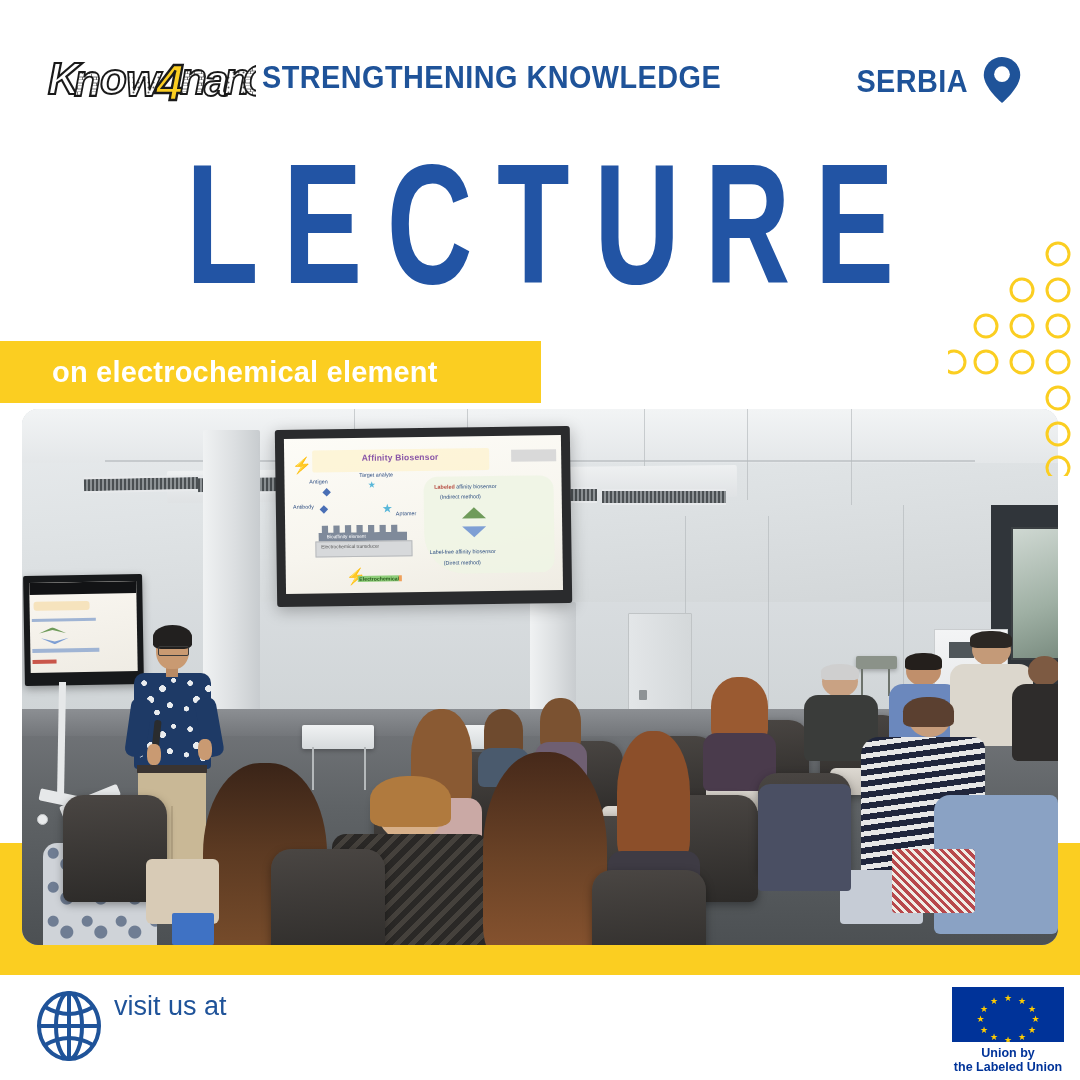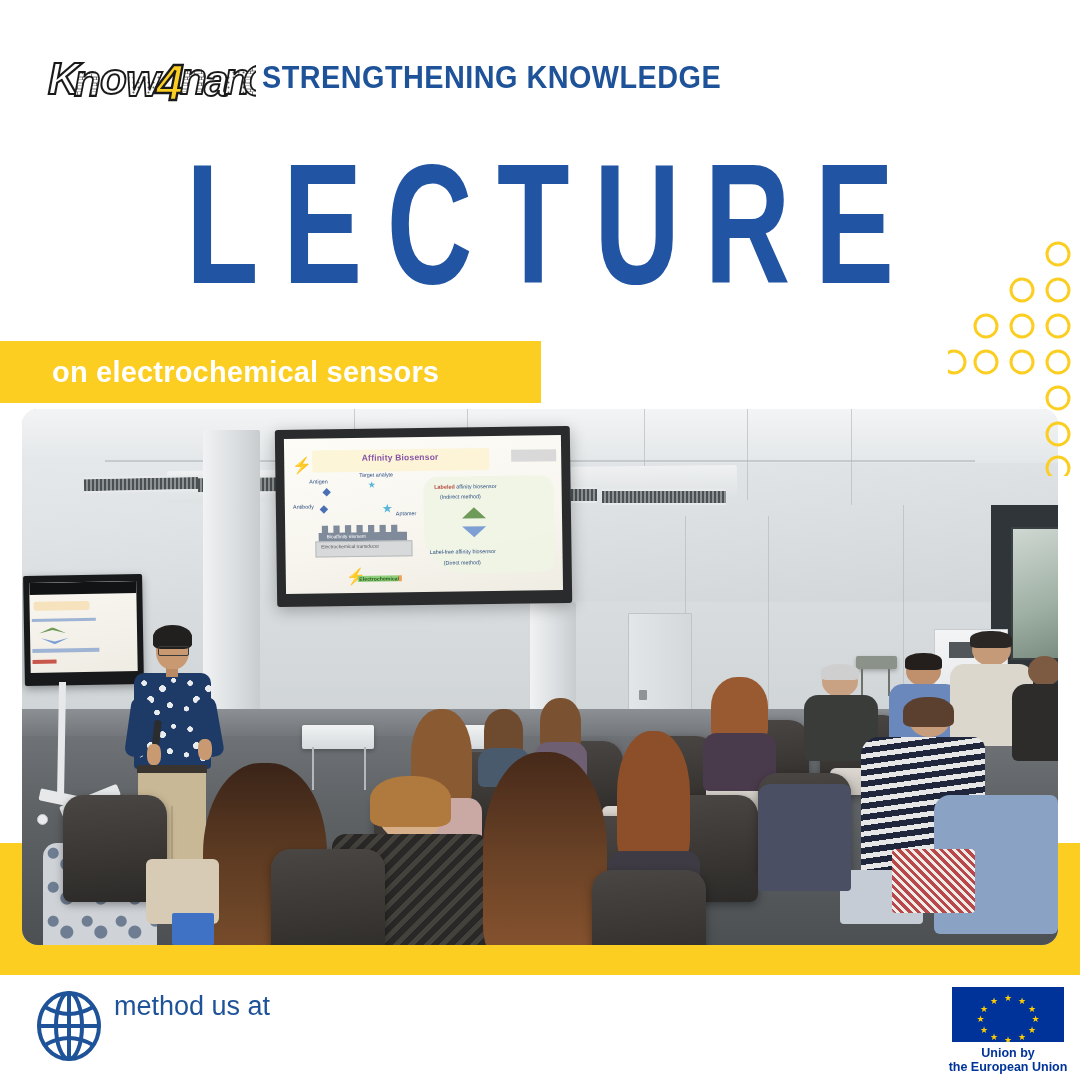--- a/index.html
+++ b/index.html
@@ -232,20 +232,27 @@
           <text x="134" y="44" fill="url(#brick)" stroke="#1a1a1a" stroke-width="1.8">n</text>
           <text x="158" y="46" fill="#ffffff" stroke="#1a1a1a" stroke-width="2">a</text>
           <text x="178" y="44" fill="url(#dotsp)" stroke="#1a1a1a" stroke-width="1.8">n</text>
           <text x="196" y="46" fill="url(#brick)" stroke="#1a1a1a" stroke-width="1.8">O</text>
         </g>
       </svg>
     </div>
 
     <div class="tagline">STRENGTHENING KNOWLEDGE</div>
 
+    <div class="country-wrap">
+      <span class="country">SERBIA</span>
+      <svg class="pin" viewBox="0 0 40 50">
+        <path d="M20 1 C9.5 1 1 9.4 1 19.8 C1 33 20 49 20 49 C20 49 39 33 39 19.8 C39 9.4 30.5 1 20 1 Z" fill="#1F5399"></path>
+        <circle cx="20" cy="19" r="8.2" fill="#ffffff"></circle>
+      </svg>
+    </div>
   </div>
 
   <div class="title">LECTURE</div>
 
   <div class="dots">
     <svg width="132" height="240" viewBox="0 0 132 240">
       <g fill="none" stroke="#FBCE21" stroke-width="3">
         <circle cx="110" cy="18" r="11"></circle>
         <circle cx="110" cy="54" r="11"></circle>
           <circle cx="74" cy="54" r="11"></circle>
@@ -257,21 +264,21 @@
           <circle cx="38" cy="126" r="11"></circle>
           <circle cx="6" cy="126" r="11"></circle>
         <circle cx="110" cy="162" r="11"></circle>
         <circle cx="110" cy="198" r="11"></circle>
         <circle cx="110" cy="232" r="11"></circle>
       </g>
     </svg>
   </div>
 
   <div class="sub-banner">
-    <span class="sub-banner-text">on electrochemical sensors</span>
+    <span class="sub-banner-text">on electrochemical element</span>
   </div>
 
   <div class="yellow-band"></div>
   <div class="yellow-left"></div>
 
   <div class="photo">
     <div class="photo-inner">
 
       <div class="wall-mid"></div>
       <div class="wall-upper"></div>
@@ -496,21 +503,21 @@
       <g fill="none" stroke="#1F5399" stroke-width="4">
         <ellipse cx="35" cy="35" rx="30" ry="33"></ellipse>
         <ellipse cx="35" cy="35" rx="13" ry="33"></ellipse>
         <line x1="5" y1="35" x2="65" y2="35"></line>
         <line x1="35" y1="2" x2="35" y2="68"></line>
         <path d="M11 16 Q35 30 59 16"></path>
         <path d="M11 54 Q35 40 59 54"></path>
       </g>
     </svg>
     <div class="footer-text">
-      <div class="footer-l1">method us at</div>
+      <div class="footer-l1">visit us at</div>
     </div>
 
     <div class="eu">
       <svg class="eu-flag" viewBox="0 0 112 55">
         <rect width="112" height="55" fill="#003399"></rect>
         <g fill="#FFCC00">
           <g id="eustars"></g>
         </g>
         <g fill="#FFCC00" font-size="9" text-anchor="middle" font-family="'DejaVu Sans', sans-serif">
           <text x="56" y="14">★</text>
@@ -522,18 +529,18 @@
           <text x="56" y="56">★</text>
             <text x="42" y="52.8">★</text>
             <text x="32" y="45.5">★</text>
           <text x="28.5" y="35">★</text>
             <text x="32" y="24.5">★</text>
             <text x="42" y="17.2">★</text>
         </g>
       </svg>
       <div class="eu-cap">
         <div>Union by</div>
-        <div>the European Union</div>
+        <div>the Labeled Union</div>
       </div>
     </div>
   </div>
 
 </div>
 
 </body></html>

